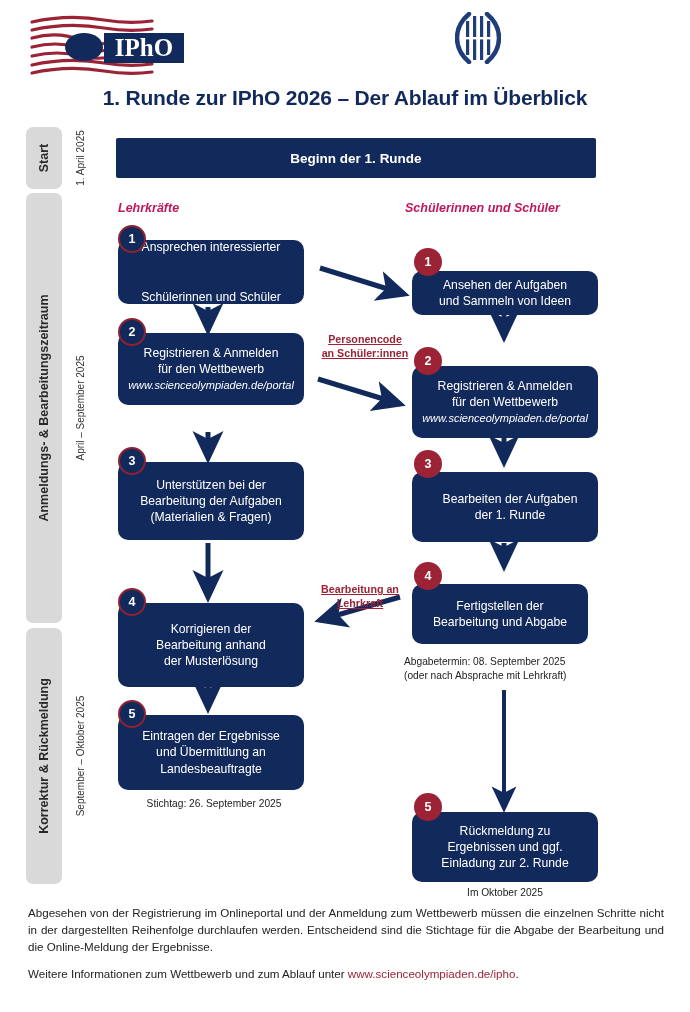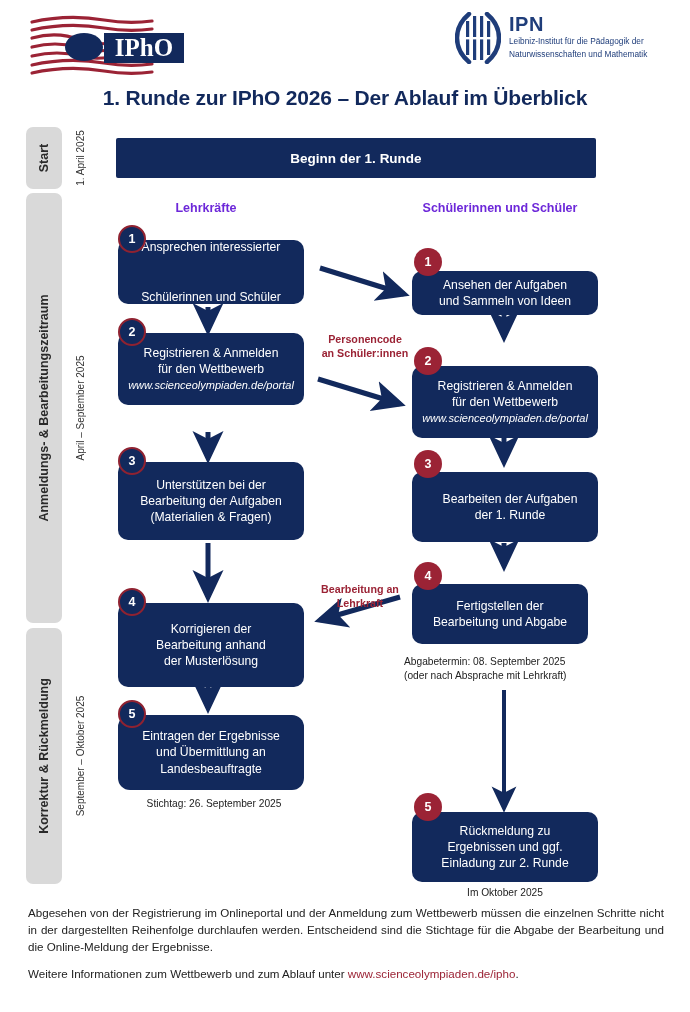--- a/index.html
+++ b/index.html
@@ -68,22 +68,22 @@
   }
   .phase-date span {
     position: absolute;
     left: 50%; top: 50%;
     transform: translate(-50%, -50%) rotate(-90deg);
     white-space: nowrap;
   }
 
   
   .col-caption {
-    font-size: 12.5px; font-weight: bold; color: #6d28d9;
-    text-align: center; white-space: nowrap;
+    font-size: 12.5px; font-weight: bold; color: #be185d;
+    text-align: left; white-space: nowrap; font-style: italic;
   }
 
   
   #begin-bar {
     left: 116px; top: 138px; width: 480px; height: 40px;
     background: #12295c; border-radius: 2px;
     display: flex; align-items: center; justify-content: center;
     color: #ffffff; font-size: 13.5px; font-weight: bold;
   }
 
@@ -130,21 +130,21 @@
   .note {
     font-size: 10.2px;
     color: #222;
     line-height: 1.35;
     white-space: nowrap;
   }
 
   
   .conn-label {
     font-size: 10.7px; font-weight: bold; color: #9b2335;
-    text-align: center; line-height: 1.28; white-space: nowrap;
+    text-align: center; line-height: 1.28; white-space: nowrap; text-decoration: underline;
   }
 
   
   #arrows { left: 0; top: 0; width: 690px; height: 1012px; pointer-events: none; }
 
   
   #footer { left: 28px; top: 905px; width: 636px; }
   #footer p {
     margin: 0 0 11px 0;
     font-size: 11.6px;
@@ -178,25 +178,20 @@
 <div class="abs" id="ipn-logo">
   <svg id="ipn-mark" viewBox="0 0 46 52" xmlns="http://www.w3.org/2000/svg">
     <path d="M14 2 Q 2 12 2 26 Q 2 40 14 50" stroke="#1f3d7a" stroke-width="4.5" fill="none" stroke-linecap="round"></path>
     <path d="M32 2 Q 44 12 44 26 Q 44 40 32 50" stroke="#1f3d7a" stroke-width="4.5" fill="none" stroke-linecap="round"></path>
     <rect x="18" y="4" width="3.2" height="44" fill="#1f3d7a"></rect>
     <rect x="25" y="4" width="3.2" height="44" fill="#1f3d7a"></rect>
     <rect x="32" y="9" width="3.2" height="34" fill="#1f3d7a"></rect>
     <rect x="11" y="9" width="3.2" height="34" fill="#1f3d7a"></rect>
     <rect x="7" y="25" width="32" height="2.4" fill="#ffffff"></rect>
   </svg>
-  <div id="ipn-text">
-    <div id="ipn-name">IPN</div>
-    <div class="ipn-sub">Leibniz-Institut für die Pädagogik der</div>
-    <div class="ipn-sub">Naturwissenschaften und Mathematik</div>
-  </div>
 </div>
 
 <div class="abs" id="page-title">1. Runde zur IPhO 2026 – Der Ablauf im Überblick</div>
 
 <div class="abs phase-band" style="top:127px; height:62px;">
   <span class="phase-label">Start</span>
 </div>
 <div class="abs phase-date" style="top:127px; height:62px;">
   <span>1. April 2025</span>
 </div>
@@ -270,21 +265,21 @@
 </div>
 
 <div class="abs badge ring" style="left:118px; top:588px;">4</div>
 <div class="abs flow-box" style="left:118px; top:603px; width:186px; height:84px;">
   <div>Korrigieren der</div>
   <div>Bearbeitung anhand</div>
   <div>der Musterlösung</div>
 </div>
 
 <div class="abs badge ring" style="left:118px; top:700px;">5</div>
-<div class="abs flow-box" style="left:118px; top:715px; width:186px; height:75px;border-radius:12px;">
+<div class="abs flow-box" style="left:118px; top:715px; width:186px; height:75px;">
   <div>Eintragen der Ergebnisse</div>
   <div>und Übermittlung an</div>
   <div>Landesbeauftragte</div>
 </div>
 
 <div class="abs note" style="left:134px; top:797px; text-align:center; width:160px;">Stichtag: 26. September 2025</div>
 
 <div class="abs badge solid" style="left:414px; top:248px;">1</div>
 <div class="abs flow-box" style="left:412px; top:271px; width:186px; height:44px;">
   <div>Ansehen der Aufgaben</div>

